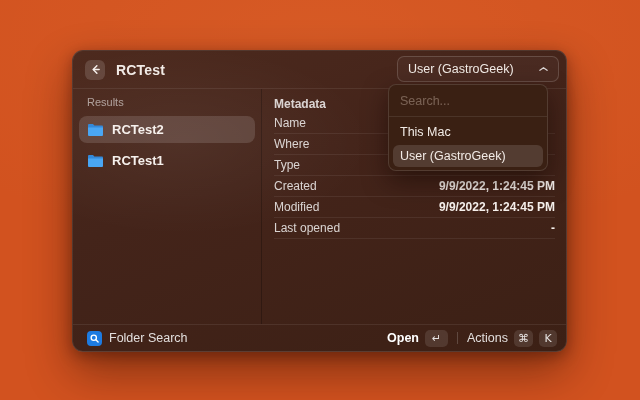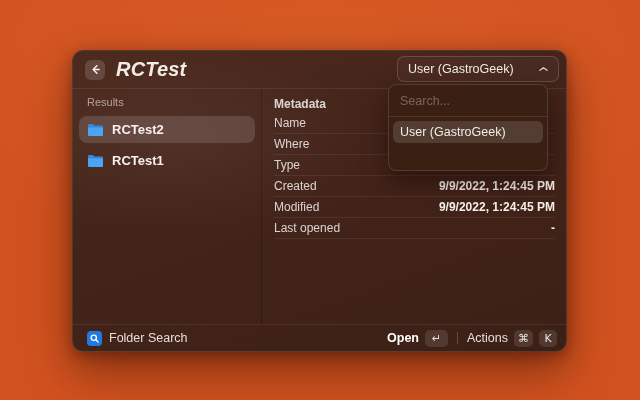--- a/index.html
+++ b/index.html
@@ -40,21 +40,21 @@
     padding: 0 7px 0 12px;
     border-bottom: 1px solid rgba(255,255,255,0.08);
     position: relative;
   }
   .back-btn {
     width: 20px; height: 20px; border-radius: 6px;
     background: rgba(255,255,255,0.14);
     display: flex; align-items: center; justify-content: center;
     cursor: pointer; flex: 0 0 auto;
   }
-  .title { font-size: 20px; font-weight: bold; margin-left: 11px; letter-spacing: .2px; font-style: italic; }
+  .title { font-size: 14px; font-weight: bold; margin-left: 11px; letter-spacing: .2px; }
 
   .scope-btn {
     position: absolute; right: 7px; top: 5px;
     width: 162px; height: 26px;
     border: 1px solid rgba(255,255,255,0.16);
     border-radius: 7px;
     background: rgba(255,255,255,0.03);
     display: flex; align-items: center; justify-content: space-between;
     padding: 0 10px; cursor: pointer;
   }
@@ -230,20 +230,21 @@
         <span class="v">-</span>
       </div>
     </div>
   </div>
 
   <div class="popover">
     <div class="search">
       <input type="text" placeholder="Search..." style="">
     </div>
     <div class="options">
+      <div class="option">This Mac</div>
       <div class="option highlighted">User (GastroGeek)</div>
     </div>
   </div>
 
   <div class="footer">
     <div class="footer-left">
       <span class="app-badge">
         <svg width="9" height="9" viewBox="0 0 10 10" fill="none" stroke="#ffffff" stroke-width="1.5" stroke-linecap="round">
           <circle cx="4.2" cy="4.2" r="2.9"></circle>
             <path d="M6.5 6.5 L9 9"></path>

